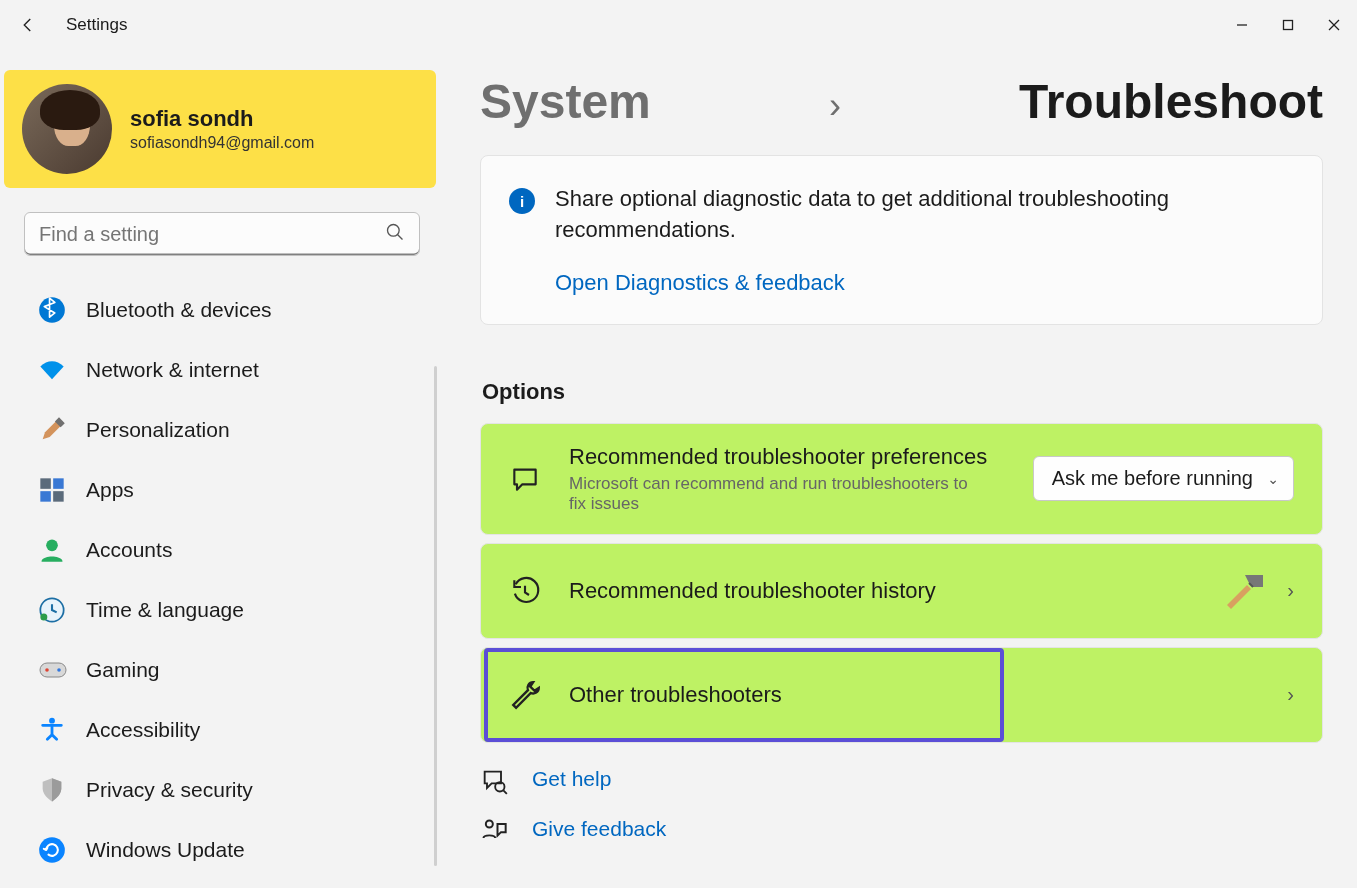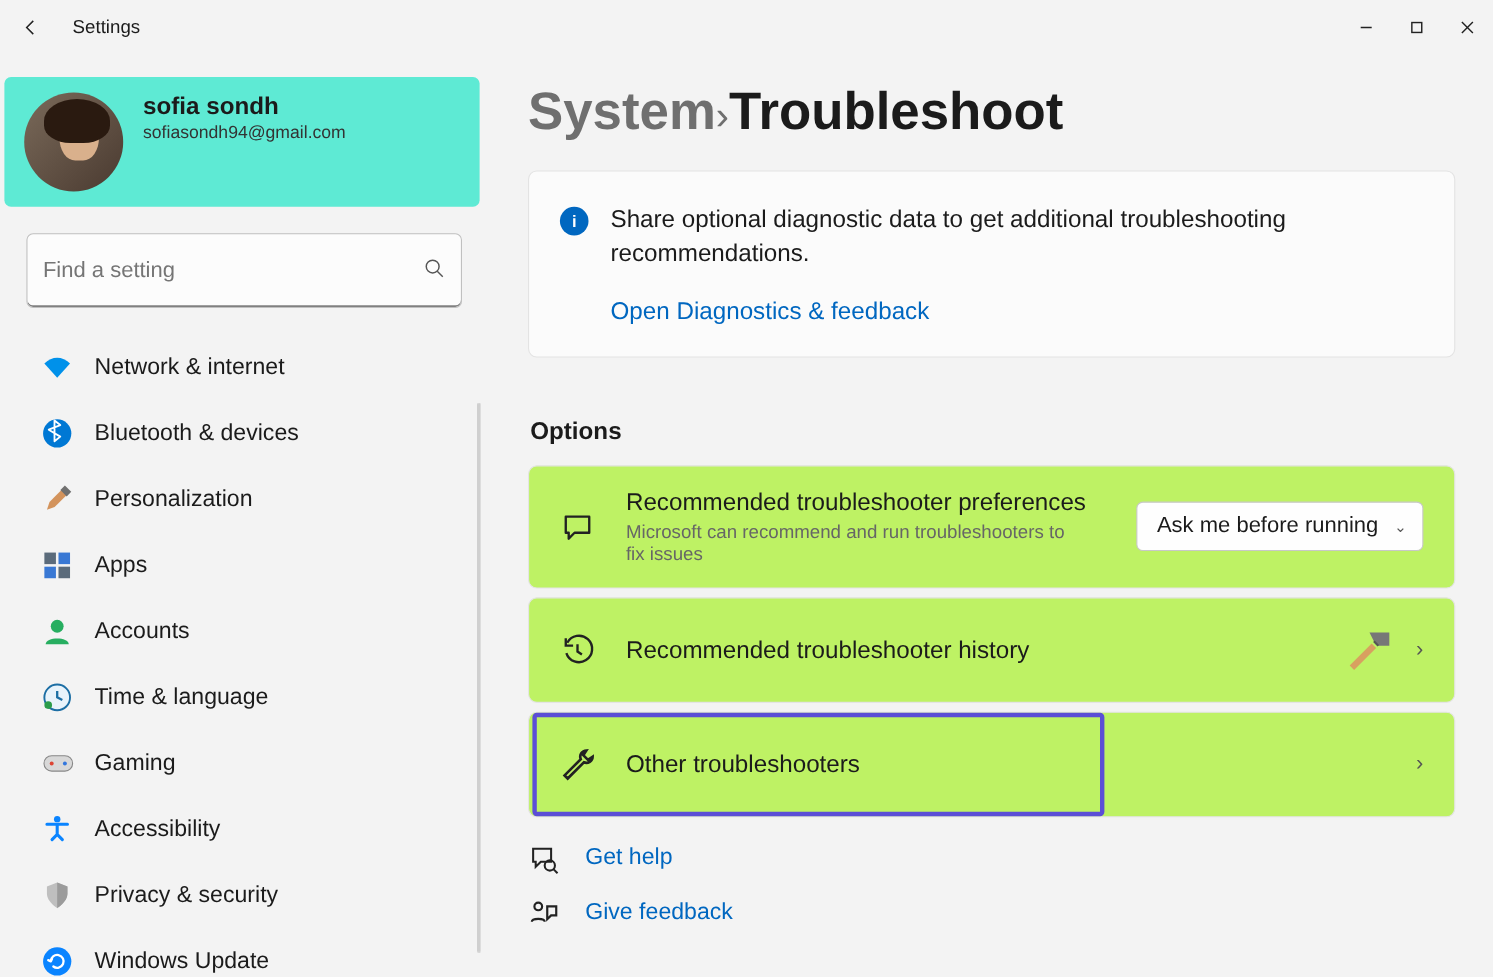--- a/index.html
+++ b/index.html
@@ -22,26 +22,26 @@
 .main {
   display:flex;
   height: calc(100% - 50px);
 }
 .sidebar {
   width: 440px;
   padding: 20px 0 20px 4px;
   overflow:auto;
 }
 .acct {
-  background:#5eead4;
+  background:#fde047;
   border-radius: 6px;
   margin: 0 4px 24px 0;
   padding: 14px 18px;
   display:flex;
-  align-items:flex-start;
+  align-items:center;
 }
 .avatar {
   width:90px; height:90px; border-radius:50%;
   background: linear-gradient(135deg,#7a6a5a 0%, #4a3a30 100%);
   position:relative; overflow:hidden; flex-shrink:0;
 }
 .avatar::before{
   content:""; position:absolute; left:32px; top:10px; width:36px; height:52px;
   background:#d9b08c; border-radius:50% 50% 40% 40%;
 }
@@ -49,21 +49,21 @@
   content:""; position:absolute; left:18px; top:6px; width:60px; height:40px;
   background:#2a1a10; border-radius:50% 50% 40% 40%;
 }
 .acct-text{ margin-left:18px; }
 .acct-name{ font-size:22px; font-weight:600; }
 .acct-email{ font-size:16px; color:#333; margin-top:2px; }
 
 .searchbox{
   margin: 0 20px 24px 20px;
   border:1px solid #c0c0c0; border-radius:6px;
-  height:68px; display:flex; align-items:center;
+  height:44px; display:flex; align-items:center;
   background:#fcfcfc;
   padding:0 14px;
   box-shadow: inset 0 -1.5px 0 #808080;
 }
 .searchbox input{
   flex:1; border:none; background:transparent; font-size:20px; outline:none; color:#666;
 }
 .searchbox .sicon{ color:#555; }
 
 .navlist{ margin-top:8px; }
@@ -71,22 +71,22 @@
   height:60px; display:flex; align-items:center;
   padding-left:34px; font-size:21px; color:#1b1b1b;
   cursor:pointer; border-radius:6px;
 }
 .navitem .icon{ width:48px; display:flex; align-items:center; }
 
 .content{
   flex:1; padding: 24px 34px 0 40px; overflow:auto;
 }
 .breadcrumb{
-  display:flex; align-items:baseline; 
-  font-size:48px; font-weight:600; margin-bottom:26px;
+  display:flex; align-items:baseline; gap:22px;
+  font-size:48px; font-weight:600; margin-bottom:26px;justify-content:space-between;
 }
 .breadcrumb .sys{ color:#6f6f6f; font-weight:600; }
 .breadcrumb .chev{ color:#6f6f6f; font-size:36px; font-weight:400; }
 .infobox{
   border:1px solid #e3e3e3; background:#fbfbfb;
   border-radius:8px; padding:28px 32px 28px 28px;
 }
 .infobox .row1{ display:flex; gap:20px; align-items:flex-start; }
 .infobox .iicon{
   width:26px; height:26px; border-radius:50%; background:#0067c0;
@@ -180,33 +180,33 @@
             <circle cx="10" cy="10" r="7"></circle>
             <line x1="15" y1="15" x2="21" y2="21"></line>
           </svg>
       </span>
     </div>
 
     <div class="navlist">
       <div class="navitem">
         <span class="icon">
           <svg width="28" height="28" viewBox="0 0 24 24">
-              <path d="M2 9 C8 3 16 3 22 9 L12 20 Z" fill="#0091ea"></path>
-            </svg>
-        </span>
-        <span>Network &amp; internet</span>
-      </div>
-      <div class="navitem">
-        <span class="icon">
-          <svg width="28" height="28" viewBox="0 0 24 24">
               <circle cx="12" cy="12" r="11" fill="#0078d4"></circle>
               <path d="M11 5v14l5-4-10-6 10-4-5-4z" transform="translate(0 1) scale(0.9)" fill="none" stroke="#fff" stroke-width="1.6" stroke-linejoin="round"></path>
             </svg>
         </span>
         <span>Bluetooth &amp; devices</span>
+      </div>
+      <div class="navitem">
+        <span class="icon">
+          <svg width="28" height="28" viewBox="0 0 24 24">
+              <path d="M2 9 C8 3 16 3 22 9 L12 20 Z" fill="#0091ea"></path>
+            </svg>
+        </span>
+        <span>Network &amp; internet</span>
       </div>
       <div class="navitem">
         <span class="icon">
           <svg width="28" height="28" viewBox="0 0 24 24">
               <path d="M4 20 L6 14 L18 2 L22 6 L10 18 Z" fill="#d3935c"></path>
               <rect x="16" y="2" width="7" height="5" transform="rotate(45 18 4)" fill="#707070"></rect>
             </svg>
         </span>
         <span>Personalization</span>
       </div>

